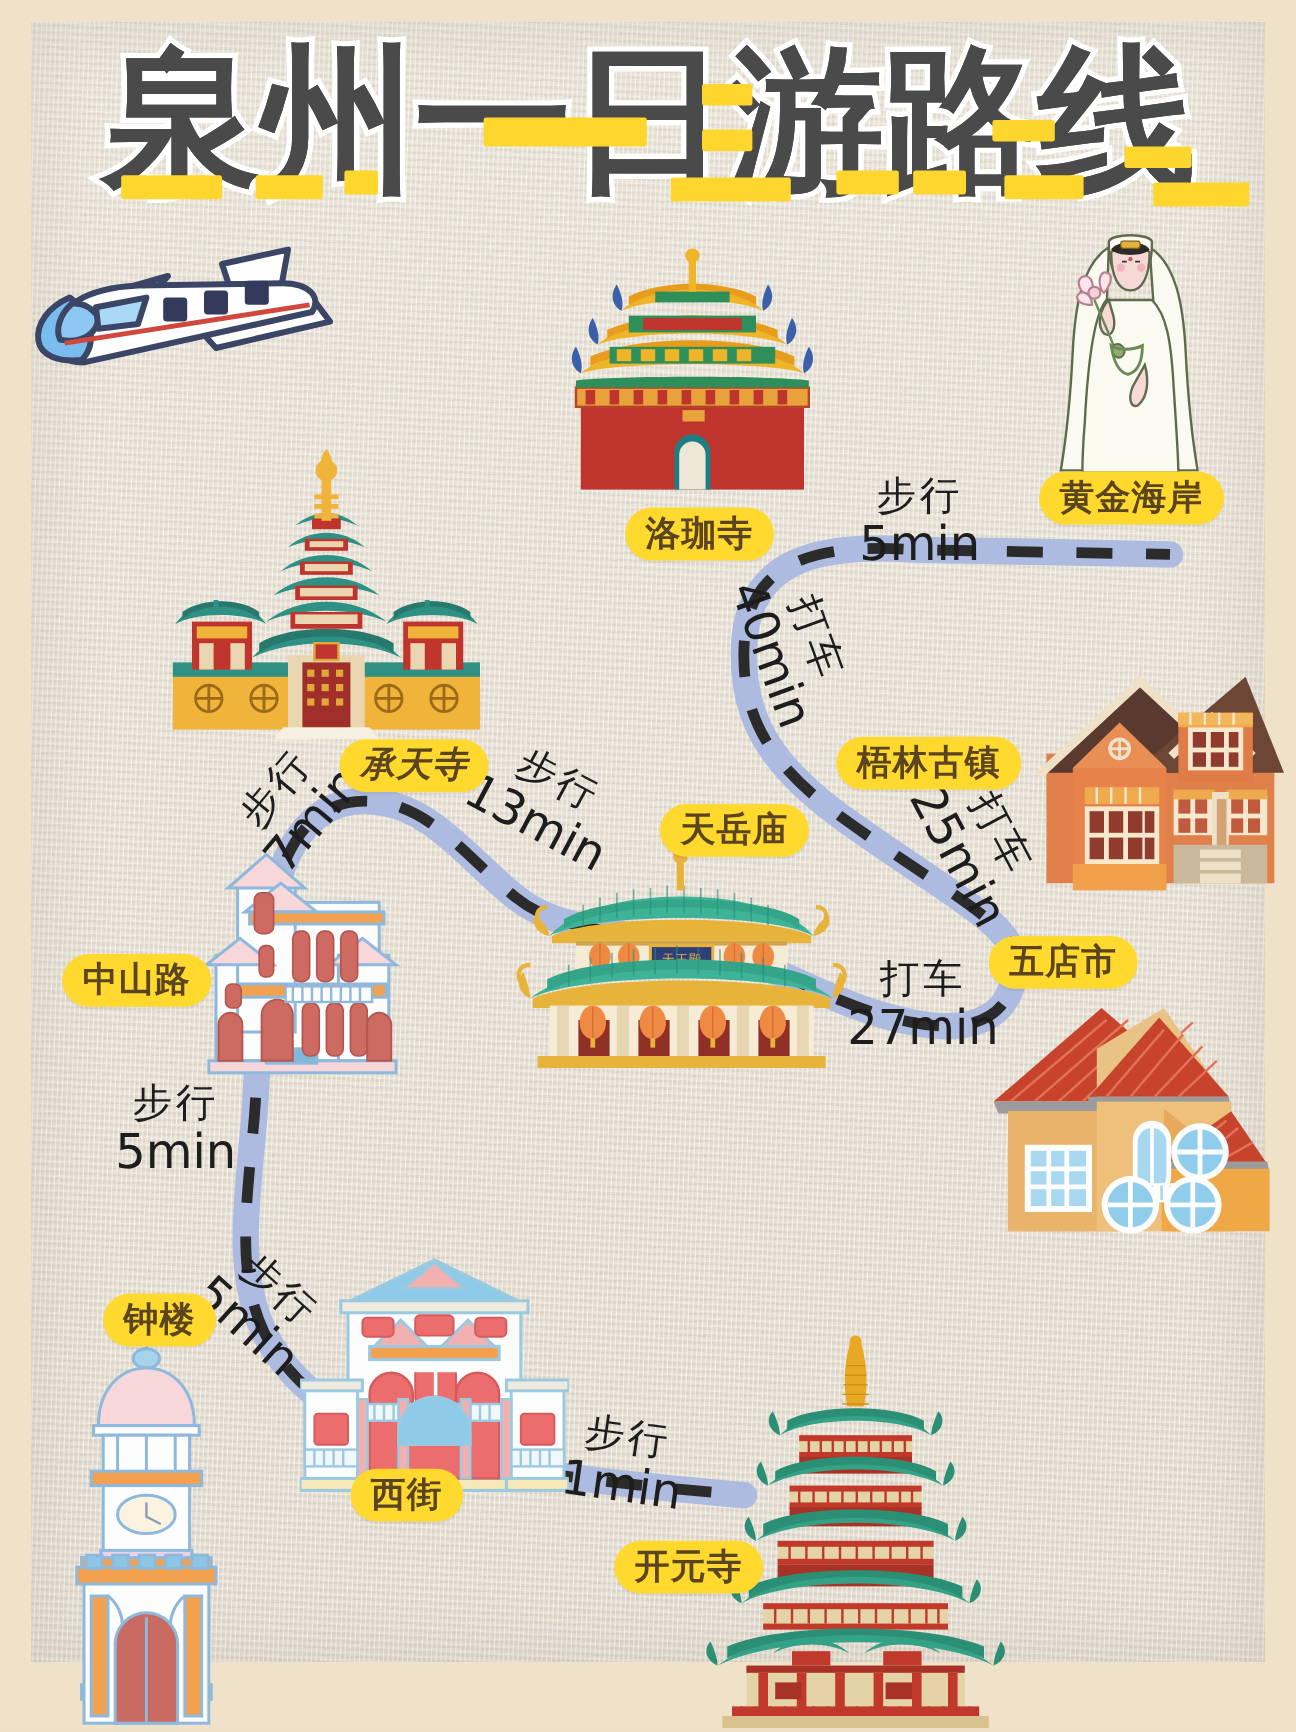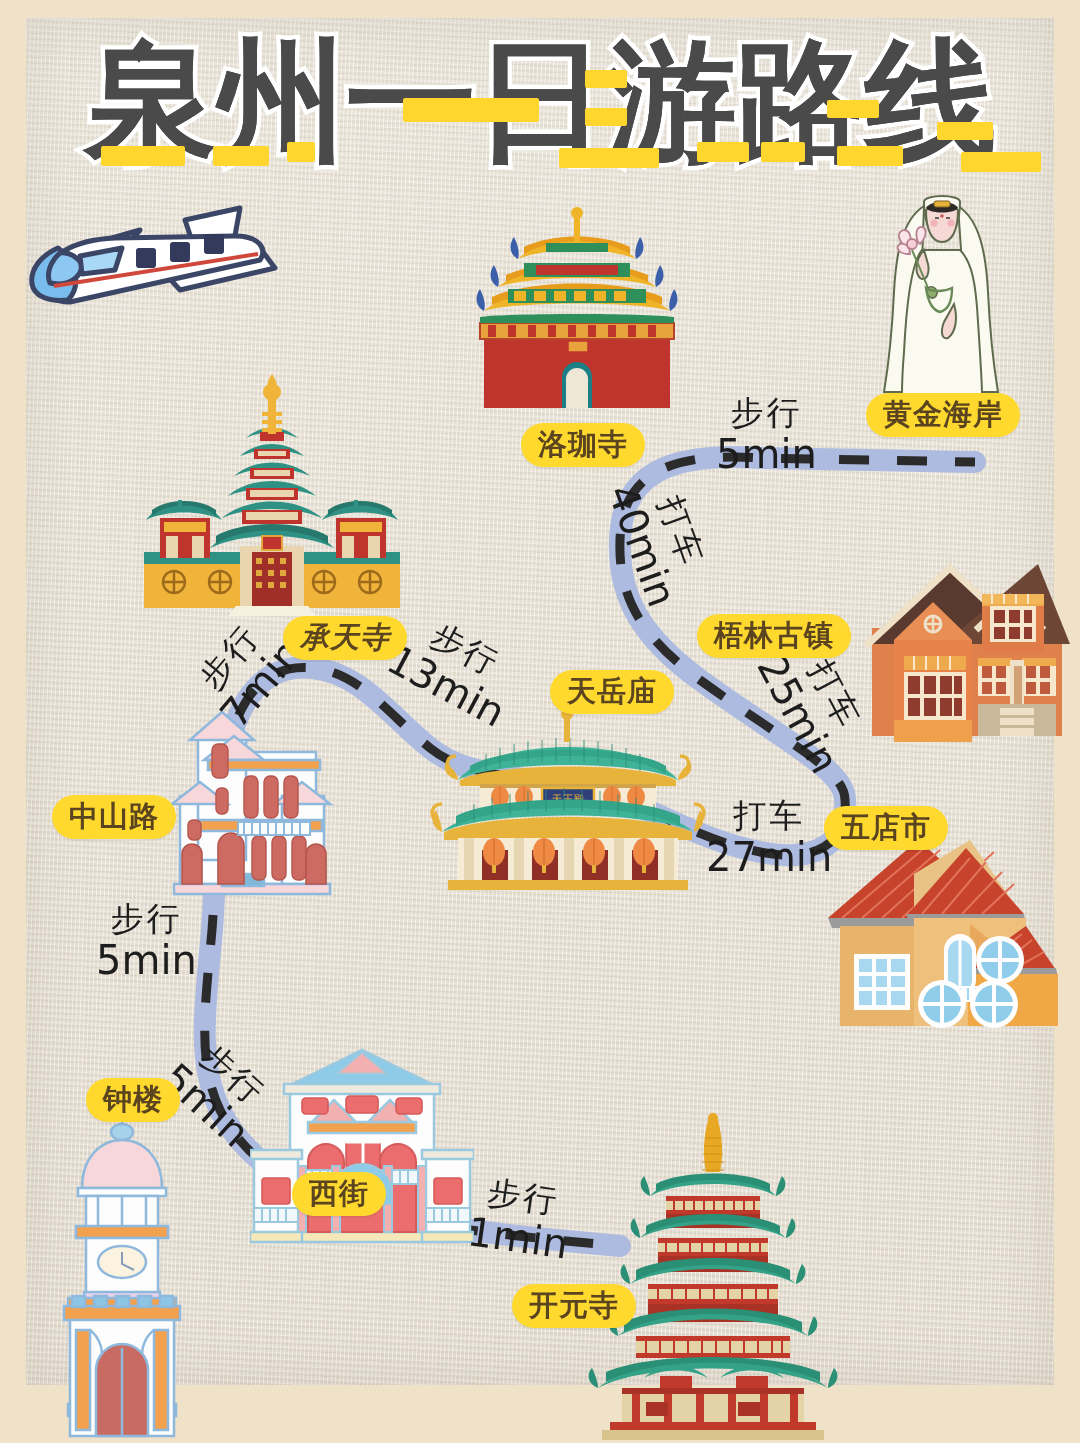--- a/index.html
+++ b/index.html
@@ -736,26 +736,26 @@
     <rect x="22" y="312" width="206" height="8" fill="#c0392b"></rect>
     <g stroke="#c0392b" stroke-width="2.5">
       <path d="M30 312v10M42 312v10M54 312v10M66 312v10M78 312v10M90 312v10M102 312v10M114 312v10M126 312v10M138 312v10M150 312v10M162 312v10M174 312v10M186 312v10M198 312v10M210 312v10M220 312v10"></path>
     </g>
     <rect x="14" y="320" width="222" height="10" fill="#d9c38c"></rect>
   </svg>
 
   <div class="pill" style="left:521px;top:423px;">洛珈寺</div>
   <div class="pill" style="left:697px;top:614px;">梧林古镇</div>
   <div class="pill" style="left:866px;top:393px;">黄金海岸</div>
-  <div class="pill" style="left:824px;top:806px;">五店市</div>
+  <div class="pill" style="left:824px;top:780px;">五店市</div>
   <div class="pill" style="left:550px;top:670px;">天岳庙</div>
   <div class="pill" style="left:283px;top:616px;font-style:italic;">承天寺</div>
   <div class="pill" style="left:52px;top:795px;text-align:right;">中山路</div>
   <div class="pill" style="left:86px;top:1037px;margin-top:41px;">钟楼</div>
-  <div class="pill" style="left:292px;top:1172px;">西街</div>
+  <div class="pill" style="left:292px;top:1224px;">西街</div>
   <div class="pill" style="left:512px;top:1284px;">开元寺</div>
 
   <div class="leg" style="left:716px;top:394px;">
     <div class="mode">步行</div>
     <div class="time">5min</div>
   </div>
 
   <div class="leg" style="left:597px;top:498px;transform:rotate(70deg);transform-origin:50% 50%;">
     <div class="mode">打车</div>
     <div class="time">40min</div>

